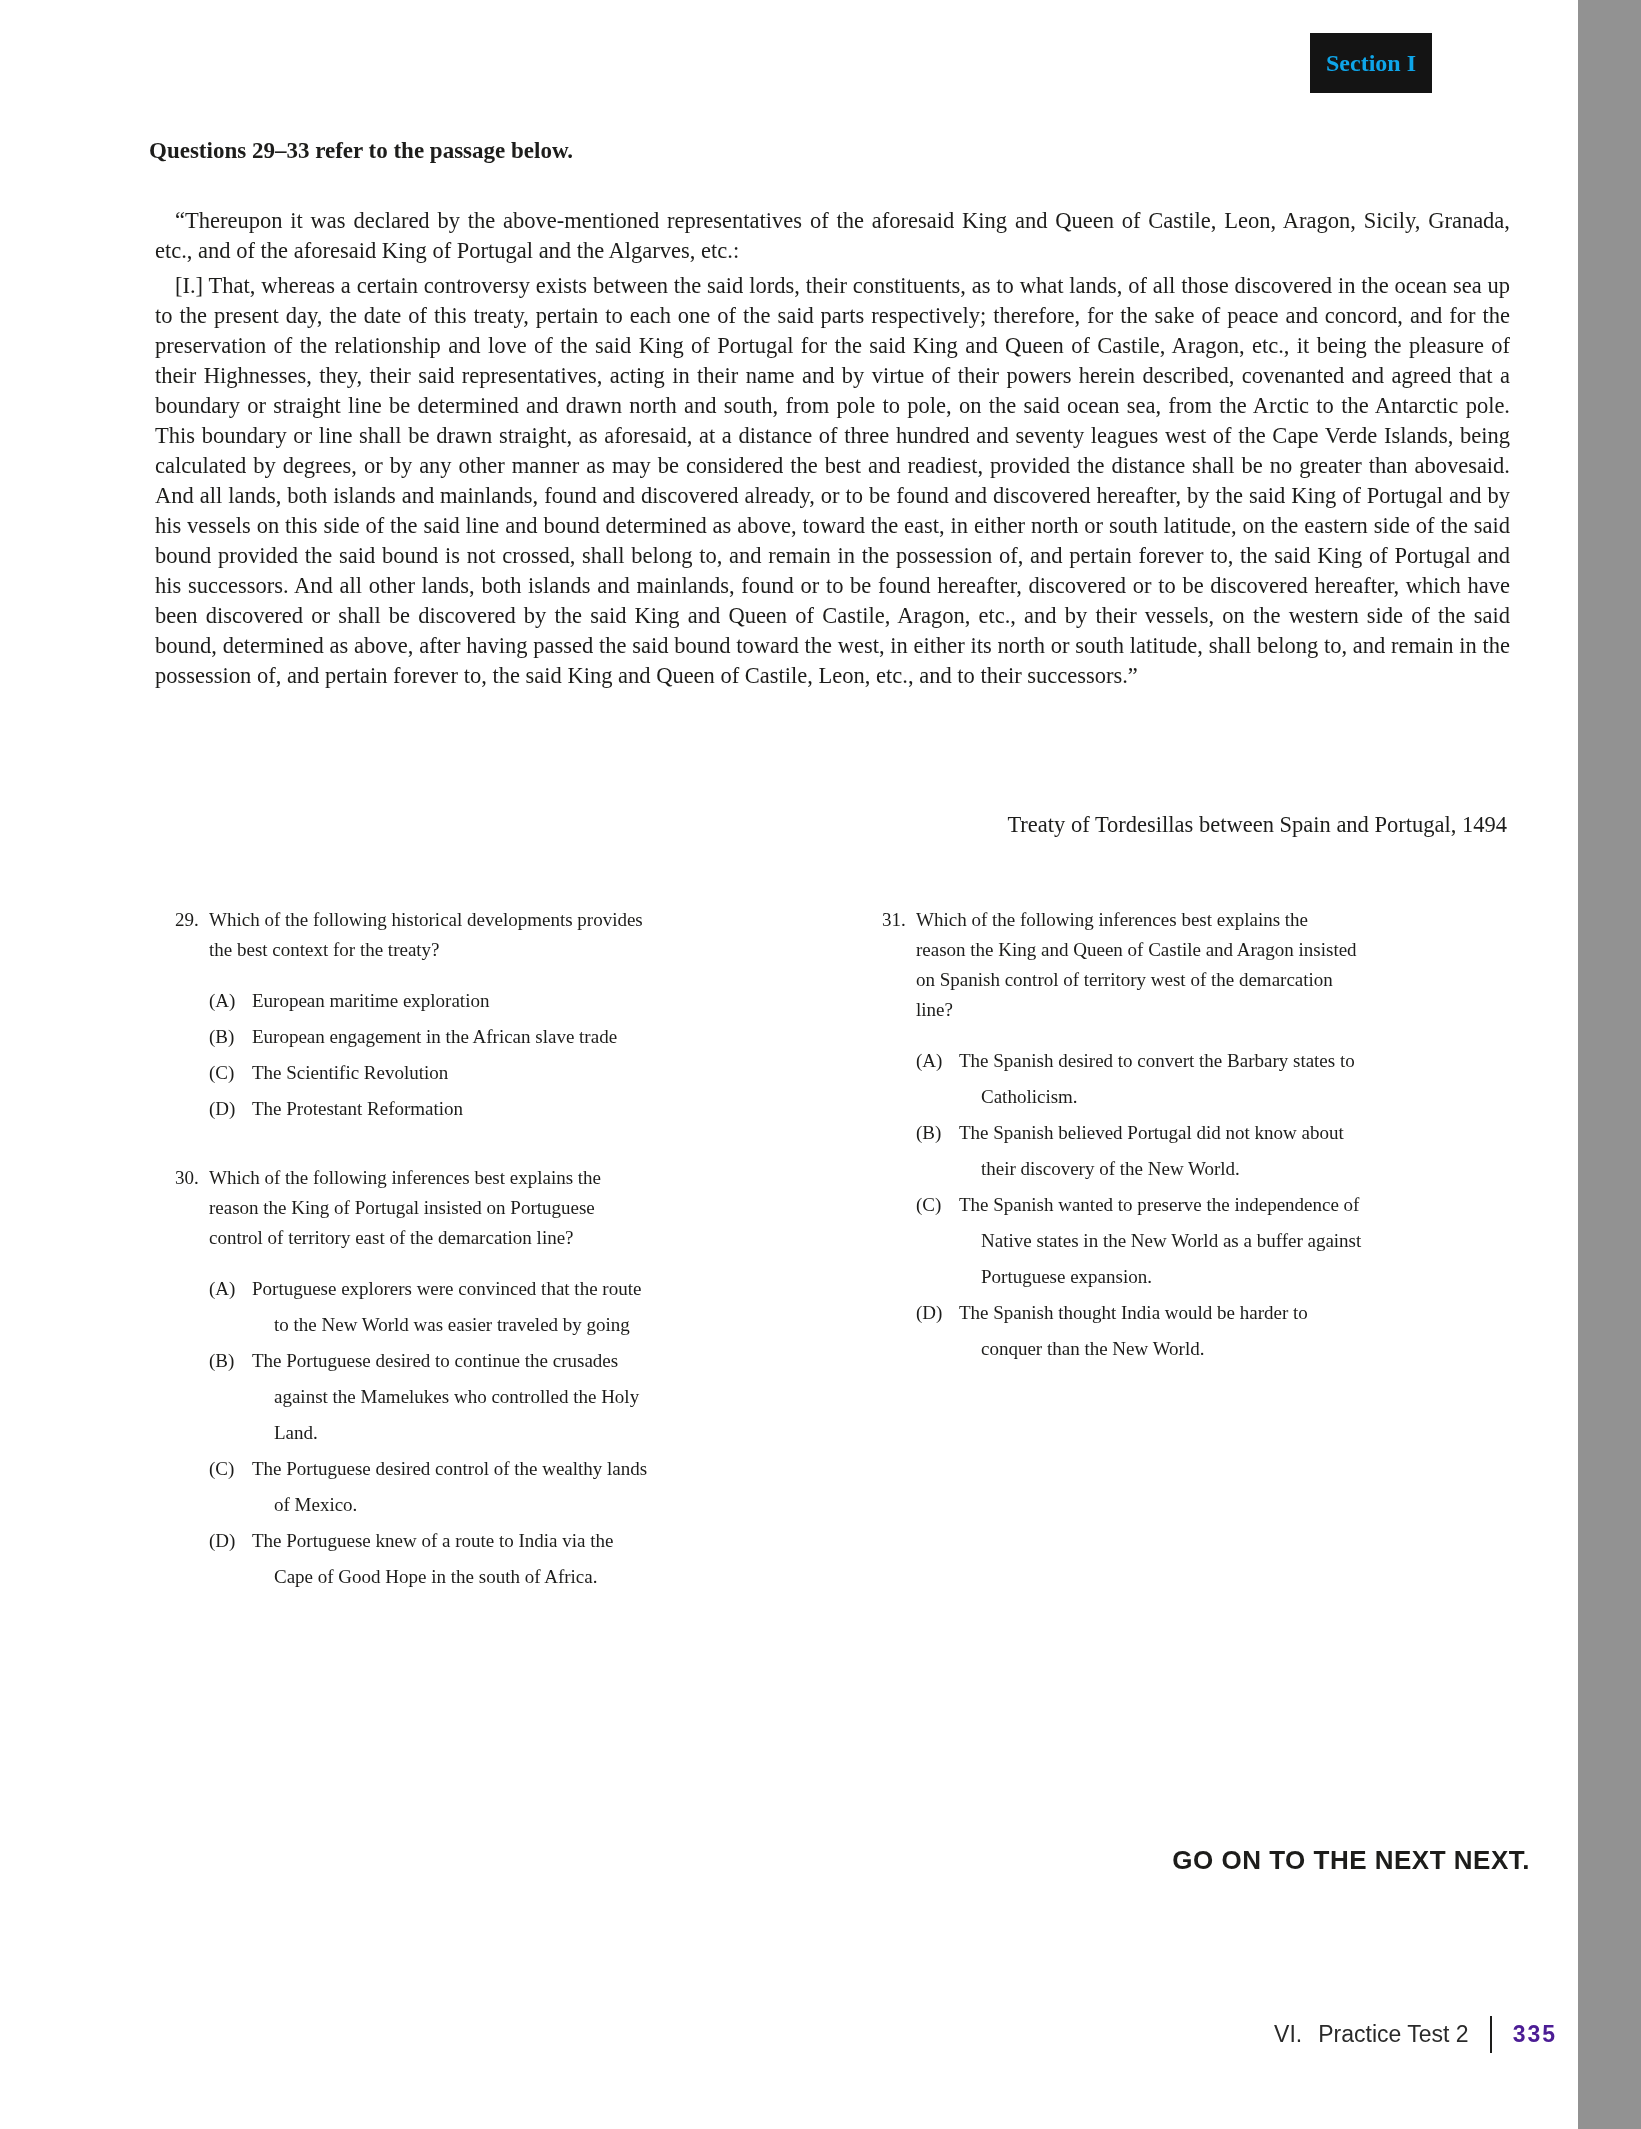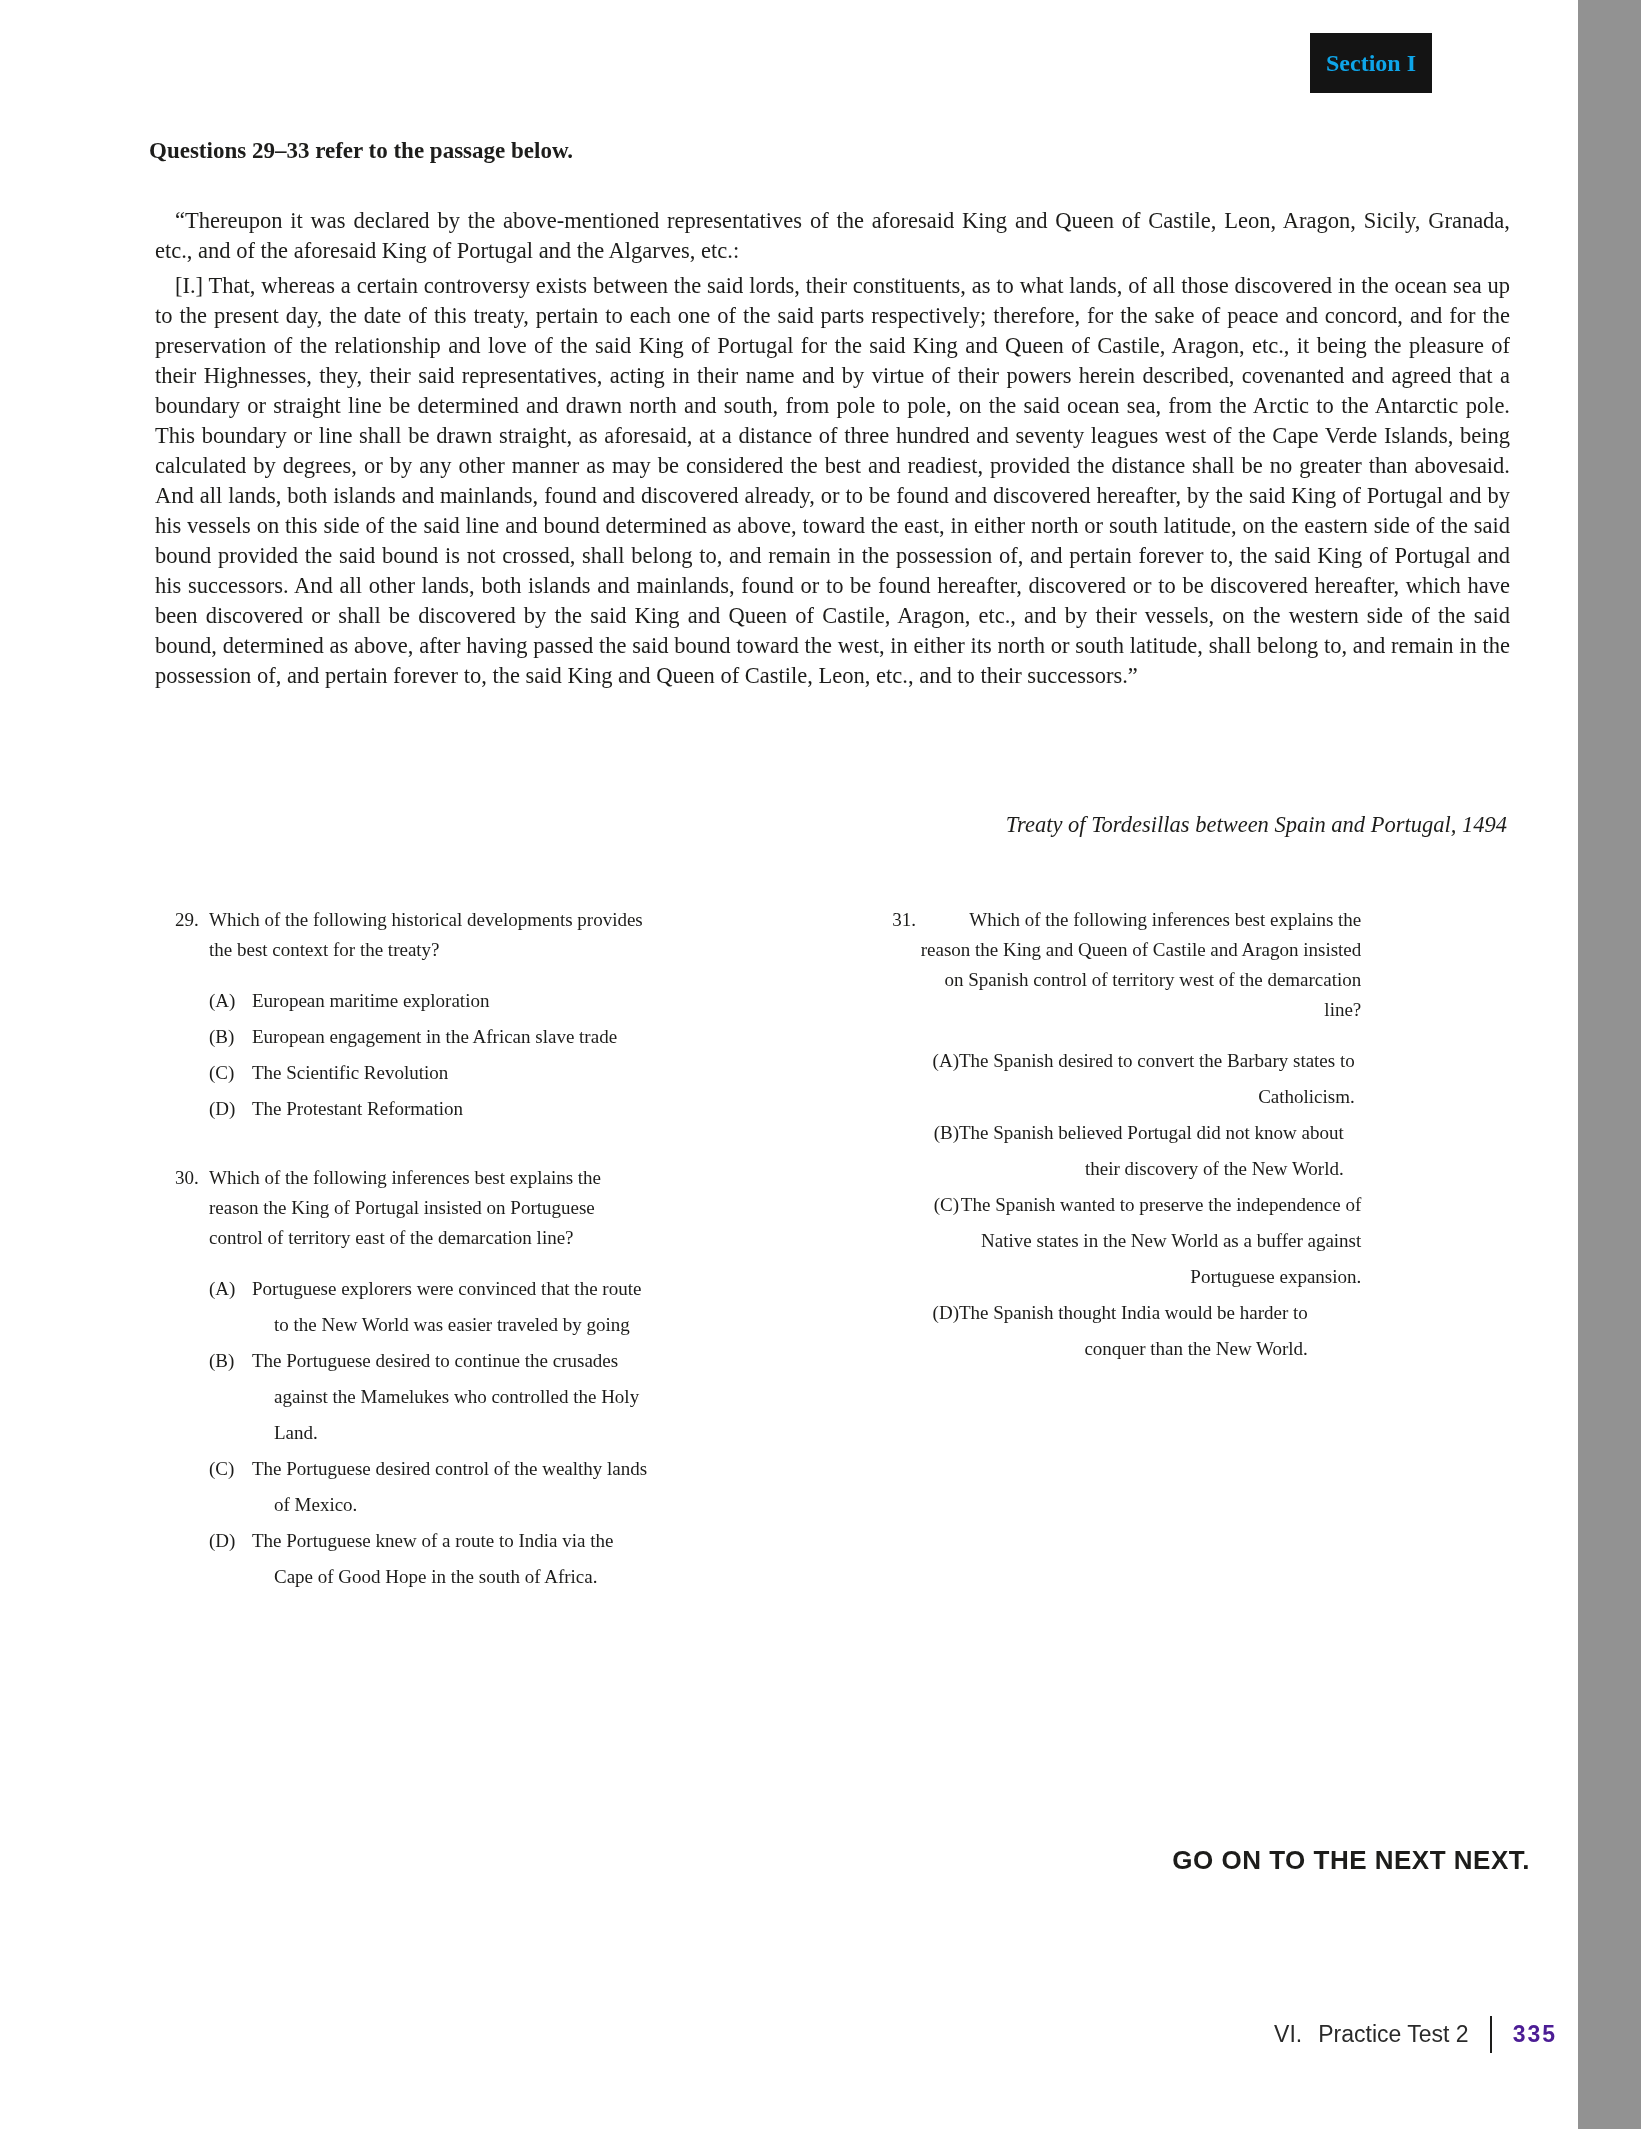--- a/index.html
+++ b/index.html
@@ -33,26 +33,26 @@
   }
 
   .passage {
     position: absolute; left: 150px; top: 201px; width: 1365px;
     font-size: 22.5px; line-height: 30px; text-align: justify;
   }
   .passage p { margin: 5px; text-indent: 20px; }
 
   .attribution {
     position: absolute; left: 150px; top: 810px; width: 1357px;
-    text-align: right; font-size: 22.5px; line-height: 30px; font-style: italic;
+    text-align: right; font-size: 22.5px; line-height: 30px;
   }
 
   .col { position: absolute; top: 905px; font-size: 19px; }
   .col-left  { left: 175px; width: 645px; }
-  .col-right { left: 882px; width: 660px; text-align: right; }
+  .col-right { left: 882px; width: 660px; }
 
   .question { display: flex; margin-bottom: 36px; }
   .qnum { flex: none; width: 34px; line-height: 30px; }
   .stem .line { line-height: 30px; white-space: nowrap; }
 
   .options { margin-top: 18px; }
   .option { display: flex; }
   .olabel { flex: none; width: 43px; line-height: 36px; }
   .otext .line { line-height: 36px; white-space: nowrap; }
   .otext .line.cont { padding-left: 22px; }

